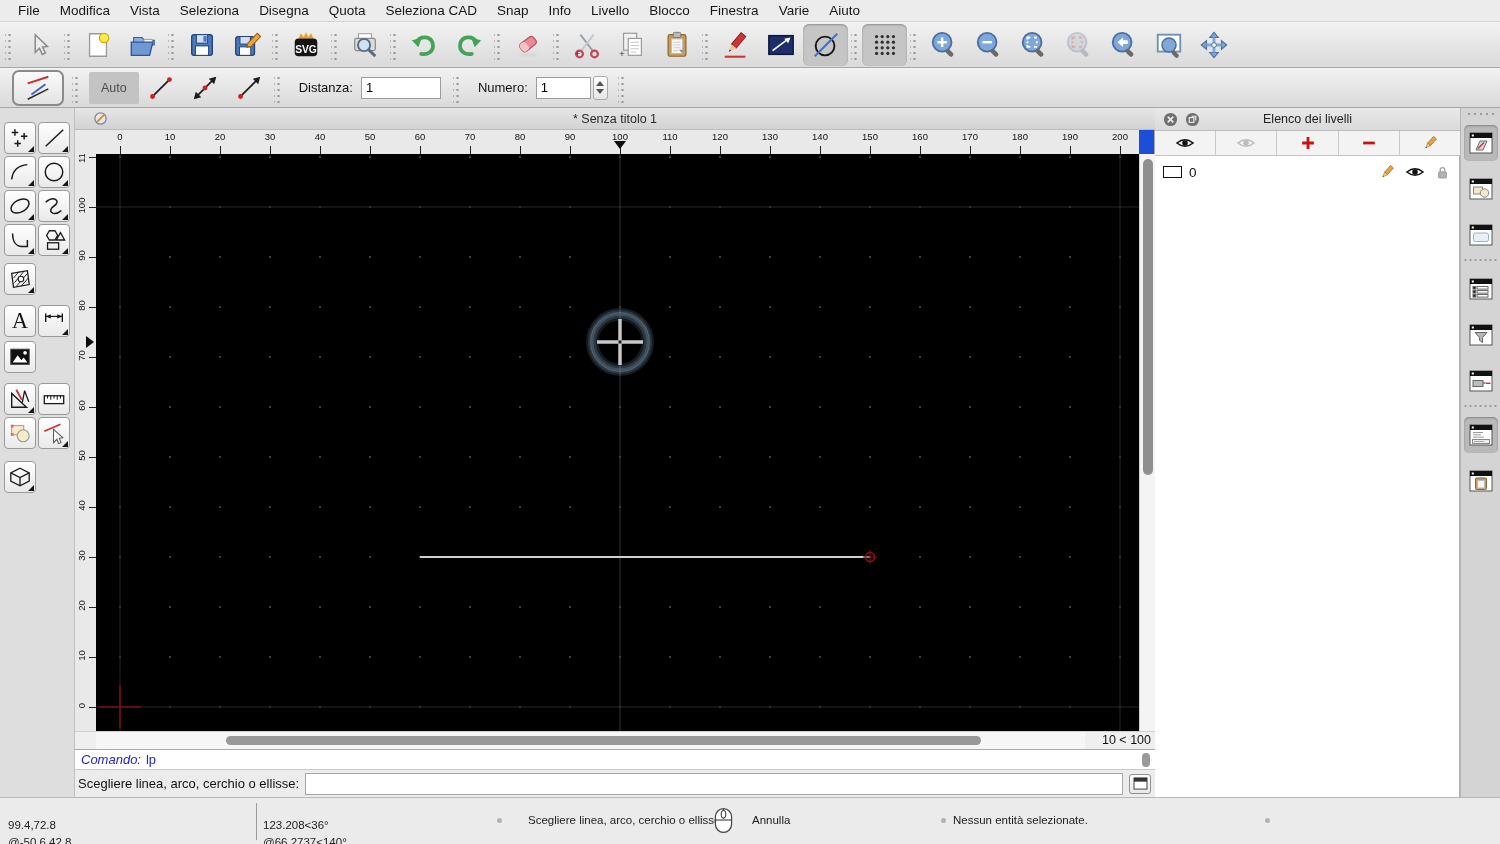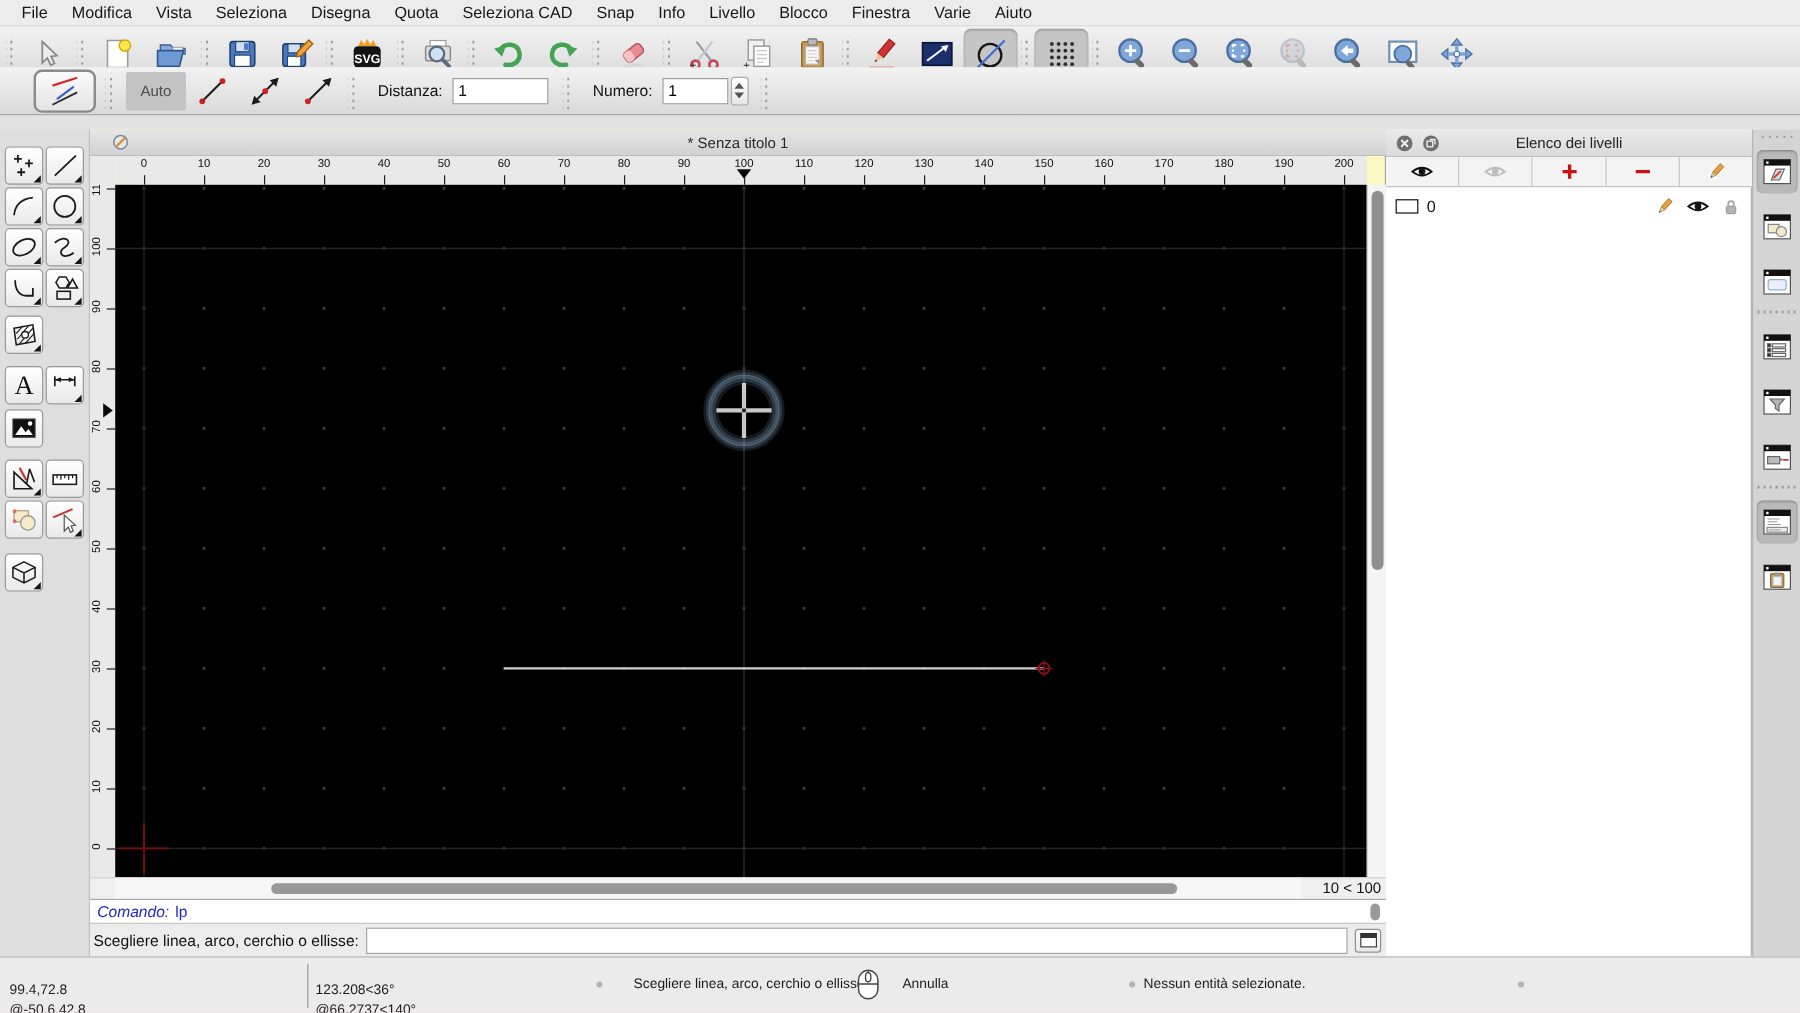--- a/index.html
+++ b/index.html
@@ -8,21 +8,21 @@
 .icon{display:inline-flex;align-items:center;justify-content:center;}
 .icon svg{display:block;}
 
 
 #menubar{position:absolute;left:0;top:0;width:1500px;height:22px;background:#ececec;display:flex;align-items:center;padding-left:8px;border-bottom:1px solid #d6d6d6;}
 .menu-item{padding:0 10px;font-size:13.5px;color:#161616;white-space:nowrap;}
 
 
 .toolbar{position:absolute;left:0;width:1500px;background:linear-gradient(#f2f2f2,#dadada);border-bottom:1px solid #a8a8a8;display:flex;align-items:center;}
 #toolbar-main{top:22px;height:46px;padding-left:2px;}
-#toolbar-opts{top:56px;height:40px;padding-left:20px;}
+#toolbar-opts{top:68px;height:40px;padding-left:4px;}
 .tb-handle{width:8px;height:30px;margin:0 3px;background-image:radial-gradient(circle,#9a9a9a 1px,transparent 1.3px);background-size:5px 6px;background-position:2px 2px;flex:0 0 auto;}
 .tbtn{width:45px;height:42px;display:flex;align-items:center;justify-content:center;border-radius:6px;flex:0 0 auto;}
 .tbtn.pressed{background:#c5c5c5;box-shadow:inset 0 1px 2px rgba(0,0,0,.28);}
 .tbtn.disabled{opacity:.45;}
 .obtn{width:44px;height:36px;display:flex;align-items:center;justify-content:center;flex:0 0 auto;}
 #tool-indicator{width:52px;height:36px;border:2px solid #8a8a8a;border-radius:7px;background:linear-gradient(#fbfbfb,#e3e3e3);display:flex;align-items:center;justify-content:center;margin-left:8px;}
 #auto-btn{margin-left:6px;padding:9px 12px;background:#c3c3c3;color:#4c4c4c;font-size:12.5px;border-radius:2px;}
 .opt-label{font-size:13px;margin:0 8px 0 14px;color:#111;}
 .opt-input{height:22px;border:1px solid #9c9c9c;background:#fff;font-size:13px;padding:0 4px;font-family:"Liberation Sans",sans-serif;}
 #spinner{width:15px;height:24px;border:1px solid #aaa;background:linear-gradient(#fff,#e6e6e6);border-radius:3px;display:flex;flex-direction:column;align-items:center;justify-content:center;gap:3px;margin-left:2px;}
@@ -32,21 +32,21 @@
 
 
 #workspace{position:absolute;left:0;top:108px;width:1500px;height:689px;background:#e0e0e0;}
 
 
 #palette{position:absolute;left:0;top:0;width:75px;height:689px;background:#dedede;border-right:1px solid #c0c0c0;}
 .pbtn{position:absolute;width:32px;height:32px;background:linear-gradient(#ffffff,#e9e9e9);border:1px solid #9a9a9a;border-radius:4px;display:flex;align-items:center;justify-content:center;}
 .pbtn.sub::after{content:'';position:absolute;right:1px;bottom:1px;border-left:6px solid transparent;border-bottom:6px solid #151515;}
 
 
-#mdi{position:absolute;left:75px;top:0;width:1080px;height:689px;background:#fef9c3;border-right:1px solid #a8a8a8;}
+#mdi{position:absolute;left:75px;top:0;width:1080px;height:689px;background:#1d4ed8;border-right:1px solid #a8a8a8;}
 #mdi-titlebar{position:absolute;left:0;top:0;width:1080px;height:22px;background:linear-gradient(#e6e6e6,#d2d2d2);border-bottom:1px solid #bdbdbd;display:flex;align-items:center;}
 #mdi-title{position:absolute;left:0;width:1080px;text-align:center;font-size:12.5px;color:#2a2a2a;}
 #mdi-appicon{position:absolute;left:18px;top:3px;}
 #hruler{position:absolute;left:21px;top:22px;width:1043px;height:24px;background:#e9e9e9;overflow:hidden;}
 #vruler{position:absolute;left:0;top:46px;width:21px;height:577px;background:#e9e9e9;overflow:hidden;}
 #ruler-corner{position:absolute;left:0;top:22px;width:21px;height:24px;background:#e9e9e9;}
 .htick{position:absolute;top:16px;width:1px;height:8px;background:#222;}
 .hlab{position:absolute;top:1px;font-size:9.5px;color:#111;transform:translateX(-50%);}
 .vtick{position:absolute;left:14px;width:7px;height:1px;background:#222;}
 .vlab{position:absolute;left:-5px;width:22px;text-align:center;font-size:9.5px;color:#111;transform:rotate(-90deg);}

